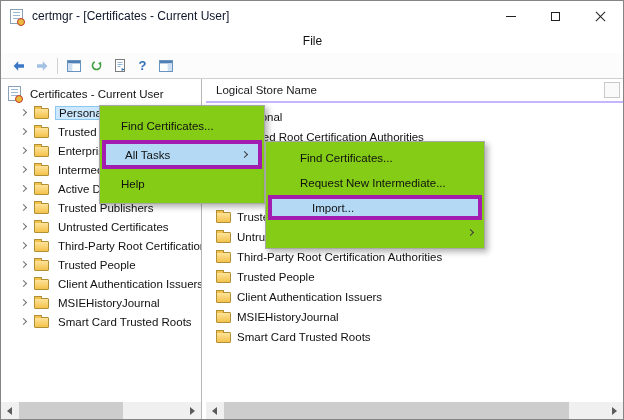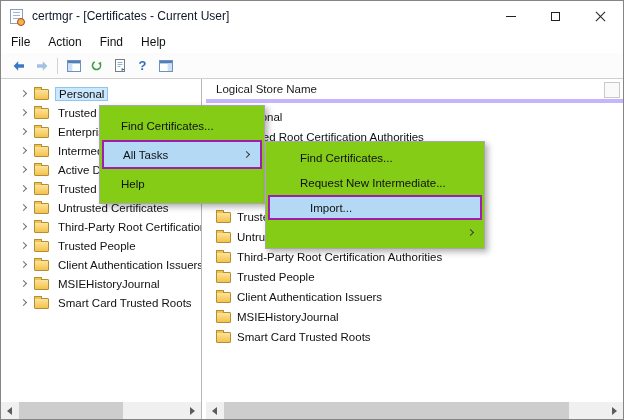--- a/index.html
+++ b/index.html
@@ -19,21 +19,21 @@
   .win-controls { position:absolute; right:0; top:0; height:30px; display:flex; }
   .wbtn { width:45px; height:30px; display:flex; align-items:center; justify-content:center; }
   .g-min { width:10px; height:1px; background:#222; }
   .g-max { width:9px; height:9px; border:1px solid #222; }
   .g-close { position:relative; width:11px; height:11px; }
   .g-close::before,.g-close::after { content:""; position:absolute; left:-1px; top:5px; width:13px; height:1px; background:#222; }
   .g-close::before { transform:rotate(45deg); }
   .g-close::after  { transform:rotate(-45deg); }
 
   
-  .menubar { position:absolute; top:30px; left:0; right:0; height:22px; background:#fff; display:flex; align-items:center; font-size:12px; color:#111; }
+  .menubar { position:absolute; top:30px; left:0; right:0; height:22px; background:#fff; display:flex; align-items:center; font-size:12px; color:#111;flex-direction:column; }
   .mitem { padding:3px 9px; }
   .mitem:first-child { margin-left:1px; }
 
   
   .toolbar { position:absolute; top:52px; left:0; right:0; height:26px; background:#fcfcfc; border-bottom:1px solid #cfcfcf; display:flex; align-items:center; }
   .tbtn { width:23px; height:22px; display:flex; align-items:center; justify-content:center; flex:none; }
   .tsep { width:1px; height:16px; background:#d2d2d2; margin:0 4px; flex:none; }
   .help-glyph { font-size:13px; font-weight:bold; color:#2f6fb8; }
 
   
@@ -48,42 +48,42 @@
   .chev { width:5px; height:5px; border-top:1px solid #6f6f6f; border-right:1px solid #6f6f6f; transform:rotate(45deg); margin-right:8px; flex:none; }
   .folder { position:relative; width:15px; height:11px; margin-top:1px; margin-right:6px; flex:none;
       background:linear-gradient(180deg,#ffe39a,#f3c24b); border:1px solid #b08f35; border-radius:1px; }
   .folder::before { content:""; position:absolute; top:-3px; left:-1px; width:6px; height:2px;
       background:#f3c24b; border:1px solid #b08f35; border-bottom:none; border-radius:1px 1px 0 0; }
   .tlabel { padding:1px 3px; }
   .tlabel.sel { background:#cce8ff; border:1px solid #8ec7ee; padding:0 3px; }
   .root-ic { margin-right:6px; flex:none; }
 
   
-  .list-header { position:relative; height:24px; border-bottom:4px solid #c4b5fd; display:flex; align-items:center; padding-left:10px; font-size:11.5px; color:#1a1a1a; }
+  .list-header { position:relative; height:24px; border-bottom:2px solid #c4b5fd; display:flex; align-items:center; padding-left:10px; font-size:11.5px; color:#1a1a1a; }
   .corner-box { position:absolute; right:3px; top:3px; width:16px; height:16px; border:1px solid #c9c9c9; background:#fafafa; }
   .lrows { margin-top:4px; }
   .lrow { height:20px; display:flex; align-items:center; padding-left:10px; white-space:nowrap; font-size:11.5px; color:#111; }
   .lrow .folder { margin-right:6px; }
 
   
   .hscroll { position:absolute; bottom:0; left:0; right:0; height:17px; background:#f0f0f0; }
   .sb-btn { position:absolute; top:0; width:17px; height:17px; display:flex; align-items:center; justify-content:center; }
   .sb-btn.left { left:0; } .sb-btn.right { right:0; }
   .arr-l { width:0; height:0; border-top:4px solid transparent; border-bottom:4px solid transparent; border-right:5px solid #5c5c5c; }
   .arr-r { width:0; height:0; border-top:4px solid transparent; border-bottom:4px solid transparent; border-left:5px solid #5c5c5c; }
   .sb-thumb { position:absolute; top:0; height:17px; background:#cdcdcd; }
 
   
   .cmenu { position:absolute; background:#84cc16; border:1px solid #a8a8a8; box-shadow:3px 3px 6px rgba(0,0,0,0.3); padding:5px 0; }
   #ctx1 { left:98px; top:104px; width:166px; z-index:30; }
   #ctx2 { left:264px; top:140px; width:220px; z-index:31; padding:3px 0; }
   .cm-item { position:relative; display:flex; align-items:center; font-size:11.5px; color:#111; }
   #ctx1 .cm-item { height:29px; padding:0 12px 0 21px; }
   #ctx2 .cm-item { height:25px; padding:0 12px 0 34px; }
-  .cm-item.hl { background:#b3d9f4; border:2px solid #a21caf; margin:0 2px; }
+  .cm-item.hl { background:#b3d9f4; border:4px solid #a21caf; margin:0 2px; }
   #ctx1 .cm-item.hl { padding-left:19px; }
   #ctx2 .cm-item.hl { padding-left:40px; }
   .cm-arrow { position:absolute; right:11px; top:50%; margin-top:-3px; width:5px; height:5px;
       border-top:1px solid #3a3a3a; border-right:1px solid #3a3a3a; transform:rotate(45deg); }
 </style>
 </head>
 <body>
 
 <div class="window">
 
@@ -151,20 +151,26 @@
       <svg width="16" height="16" viewBox="0 0 16 16">
         <rect x="1.5" y="2.5" width="13" height="11" fill="#fff" stroke="#6a93c0"></rect>
         <rect x="2" y="3" width="12" height="2.4" fill="#4f81b6"></rect>
         <rect x="9.6" y="5.6" width="4.4" height="7.4" fill="#cfe0f2"></rect>
       </svg>
     </div>
   </div>
 
   <div class="tree-pane">
     <div class="tree">
+      <div class="trow root">
+        <span class="cert-icon root-ic">
+            <span class="lines"></span>
+          </span>
+        <span class="tlabel">Certificates - Current User</span>
+      </div>
       <div class="trow child">
         <span class="chev"></span>
         <span class="folder"></span>
         <span class="tlabel sel">Personal</span>
       </div>
       <div class="trow child">
         <span class="chev"></span>
         <span class="folder"></span>
         <span class="tlabel">Trusted Root Certification Authorities</span>
       </div>

